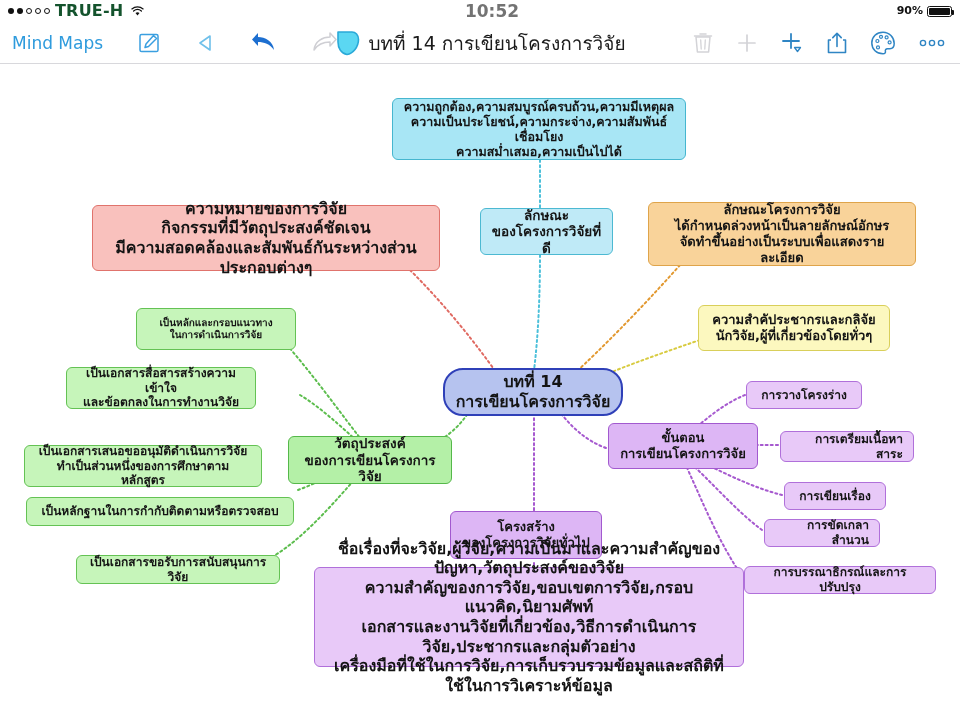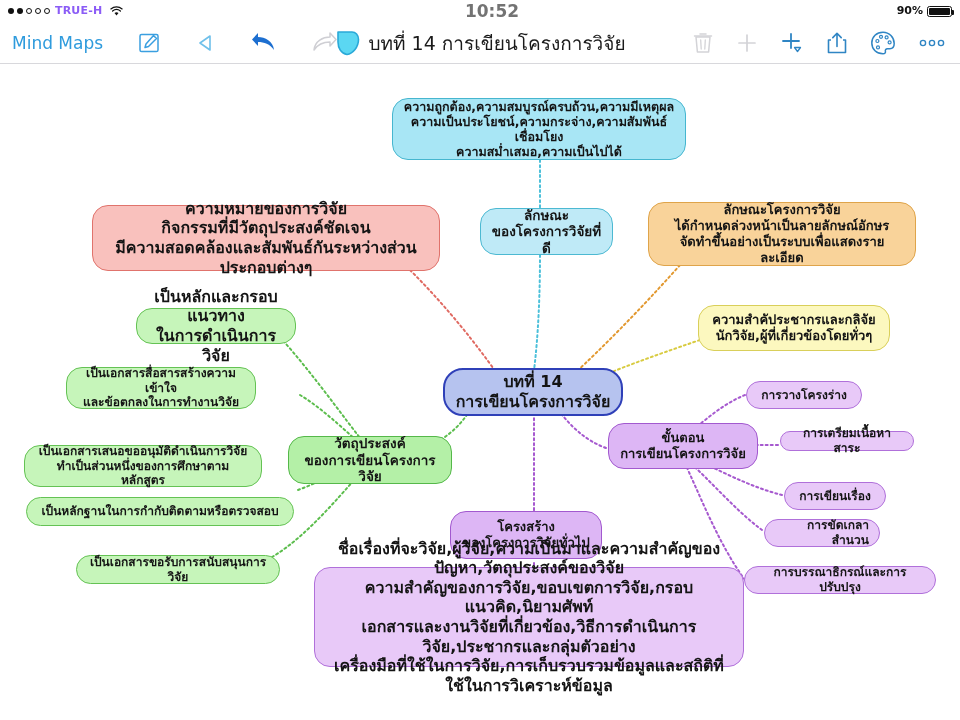--- a/index.html
+++ b/index.html
@@ -14,21 +14,21 @@
   
   .statusbar {
     position: absolute; top: 0; left: 0; width: 960px; height: 22px;
     background: #ffffff; color: #111;
     font-size: 12px; line-height: 22px;
   }
   .sb-left { position: absolute; left: 8px; top: 0; display: flex; align-items: center; gap: 5px; height: 22px; }
   .dots { display: flex; gap: 3px; align-items: center; }
   .dot { width: 6px; height: 6px; border-radius: 50%; background: #111; }
   .dot.open { background: #fff; border: 1px solid #111; width: 6px; height: 6px; }
-  .carrier { font-size: 11px; font-weight: 600; letter-spacing: .2px; color:#8b5cf6; }
+  .carrier { font-size: 16px; font-weight: 600; letter-spacing: .2px; color:#14532d; }
   .wifi { margin-left: 3px; }
   .sb-center { position: absolute; left: 0; width: 960px; text-align: center; font-size: 17px; font-weight: 700; color: #737373; padding-left: 24px; }
   .sb-right { position: absolute; right: 8px; top: 0; height: 22px; display: flex; align-items: center; gap: 4px; }
   .batt-pct { font-size: 11px; font-weight: 600; color: #111; }
   .batt { width: 25px; height: 11px; border: 1px solid #111; border-radius: 2.5px; position: relative; }
   .batt:after { content: ""; position: absolute; right: -3px; top: 3px; width: 2px; height: 5px; background: #111; border-radius: 0 1px 1px 0; }
   .batt-fill { position: absolute; left: 1px; top: 1px; bottom: 1px; background: #111; border-radius: 1px; }
 
   
   .toolbar {
@@ -48,21 +48,21 @@
 
   
   .canvas { position: absolute; top: 65px; left: 0; width: 960px; height: 655px; background: #ffffff; overflow: hidden; }
   svg.links { position: absolute; inset: 0; width: 960px; height: 655px; }
 
   
   .node {
     position: absolute;
     display: flex; align-items: center; justify-content: center;
     text-align: center;
-    border-radius: 16px;
+    border-radius: 6px;
     border-width: 1.4px; border-style: solid;
     font-weight: 700;
     color: #141414;
     line-height: 1.22;
     padding: 4px 10px;
     white-space: pre-line;
   }
   .n-blue      { background:#a8e6f5; border-color:#46b6cf; }
   .n-blue-s    { background:#bfeaf7; border-color:#4cb9d2; }
   .n-pink      { background:#f9c1bd; border-color:#e0736c; }
@@ -237,39 +237,39 @@
     <div class="node n-orange" style="left:648px; top:137px; width:268px; height:64px; font-size:13px;">ลักษณะโครงการวิจัย
 ได้กำหนดล่วงหน้าเป็นลายลักษณ์อักษร
 จัดทำขึ้นอย่างเป็นระบบเพื่อแสดงรายละเอียด</div>
 
     <div class="node n-yellow" style="left:698px; top:240px; width:192px; height:46px; font-size:13px;">ความสำคัประชากรและกลิจัย
 นักวิจัย,ผู้ที่เกี่ยวข้องโดยทั่วๆ</div>
 
     <div class="node n-green" style="left:288px; top:371px; width:164px; height:48px; font-size:13.5px;">วัตถุประสงค์
 ของการเขียนโครงการวิจัย</div>
 
-    <div class="node n-green-l" style="left:136px; top:243px; width:160px; height:36px; font-size:16px;">เป็นหลักและกรอบแนวทาง
+    <div class="node n-green-l" style="left:136px; top:243px; width:160px; height:42px; font-size:10px;">เป็นหลักและกรอบแนวทาง
 ในการดำเนินการวิจัย</div>
 
     <div class="node n-green-l" style="left:66px; top:302px; width:190px; height:42px; font-size:12px;">เป็นเอกสารสื่อสารสร้างความเข้าใจ
 และข้อตกลงในการทำงานวิจัย</div>
 
     <div class="node n-green-l" style="left:24px; top:380px; width:238px; height:42px; font-size:12px;">เป็นเอกสารเสนอขออนุมัติดำเนินการวิจัย
 ทำเป็นส่วนหนึ่งของการศึกษาตามหลักสูตร</div>
 
     <div class="node n-green-l" style="left:26px; top:432px; width:268px; height:29px; font-size:12px;">เป็นหลักฐานในการกำกับติดตามหรือตรวจสอบ</div>
 
     <div class="node n-green-l" style="left:76px; top:490px; width:204px; height:29px; font-size:12px;">เป็นเอกสารขอรับการสนับสนุนการวิจัย</div>
 
     <div class="node n-purple" style="left:608px; top:358px; width:150px; height:46px; font-size:13px;">ขั้นตอน
 การเขียนโครงการวิจัย</div>
 
     <div class="node n-purple-l" style="left:746px; top:316px; width:116px; height:28px; font-size:12px;">การวางโครงร่าง</div>
 
-    <div class="node n-purple-l" style="left:780px; top:366px; width:134px; height:20px; font-size:12px;">การเตรียมเนื้อหาสาระ</div>
+    <div class="node n-purple-l" style="left:780px; top:366px; width:134px; height:31px; font-size:12px;text-align:right;">การเตรียมเนื้อหาสาระ</div>
 
     <div class="node n-purple-l" style="left:784px; top:417px; width:102px; height:28px; font-size:12px;">การเขียนเรื่อง</div>
 
     <div class="node n-purple-l" style="left:764px; top:454px; width:116px; height:28px; font-size:12px;text-align:right;">การขัดเกลาสำนวน</div>
 
     <div class="node n-purple-l" style="left:744px; top:501px; width:192px; height:28px; font-size:12px;">การบรรณาธิกรณ์และการปรับปรุง</div>
 
     <div class="node n-purple" style="left:450px; top:446px; width:152px; height:48px; font-size:13px;">โครงสร้าง
 ของโครงการวิจัยทั่วไป</div>
 

